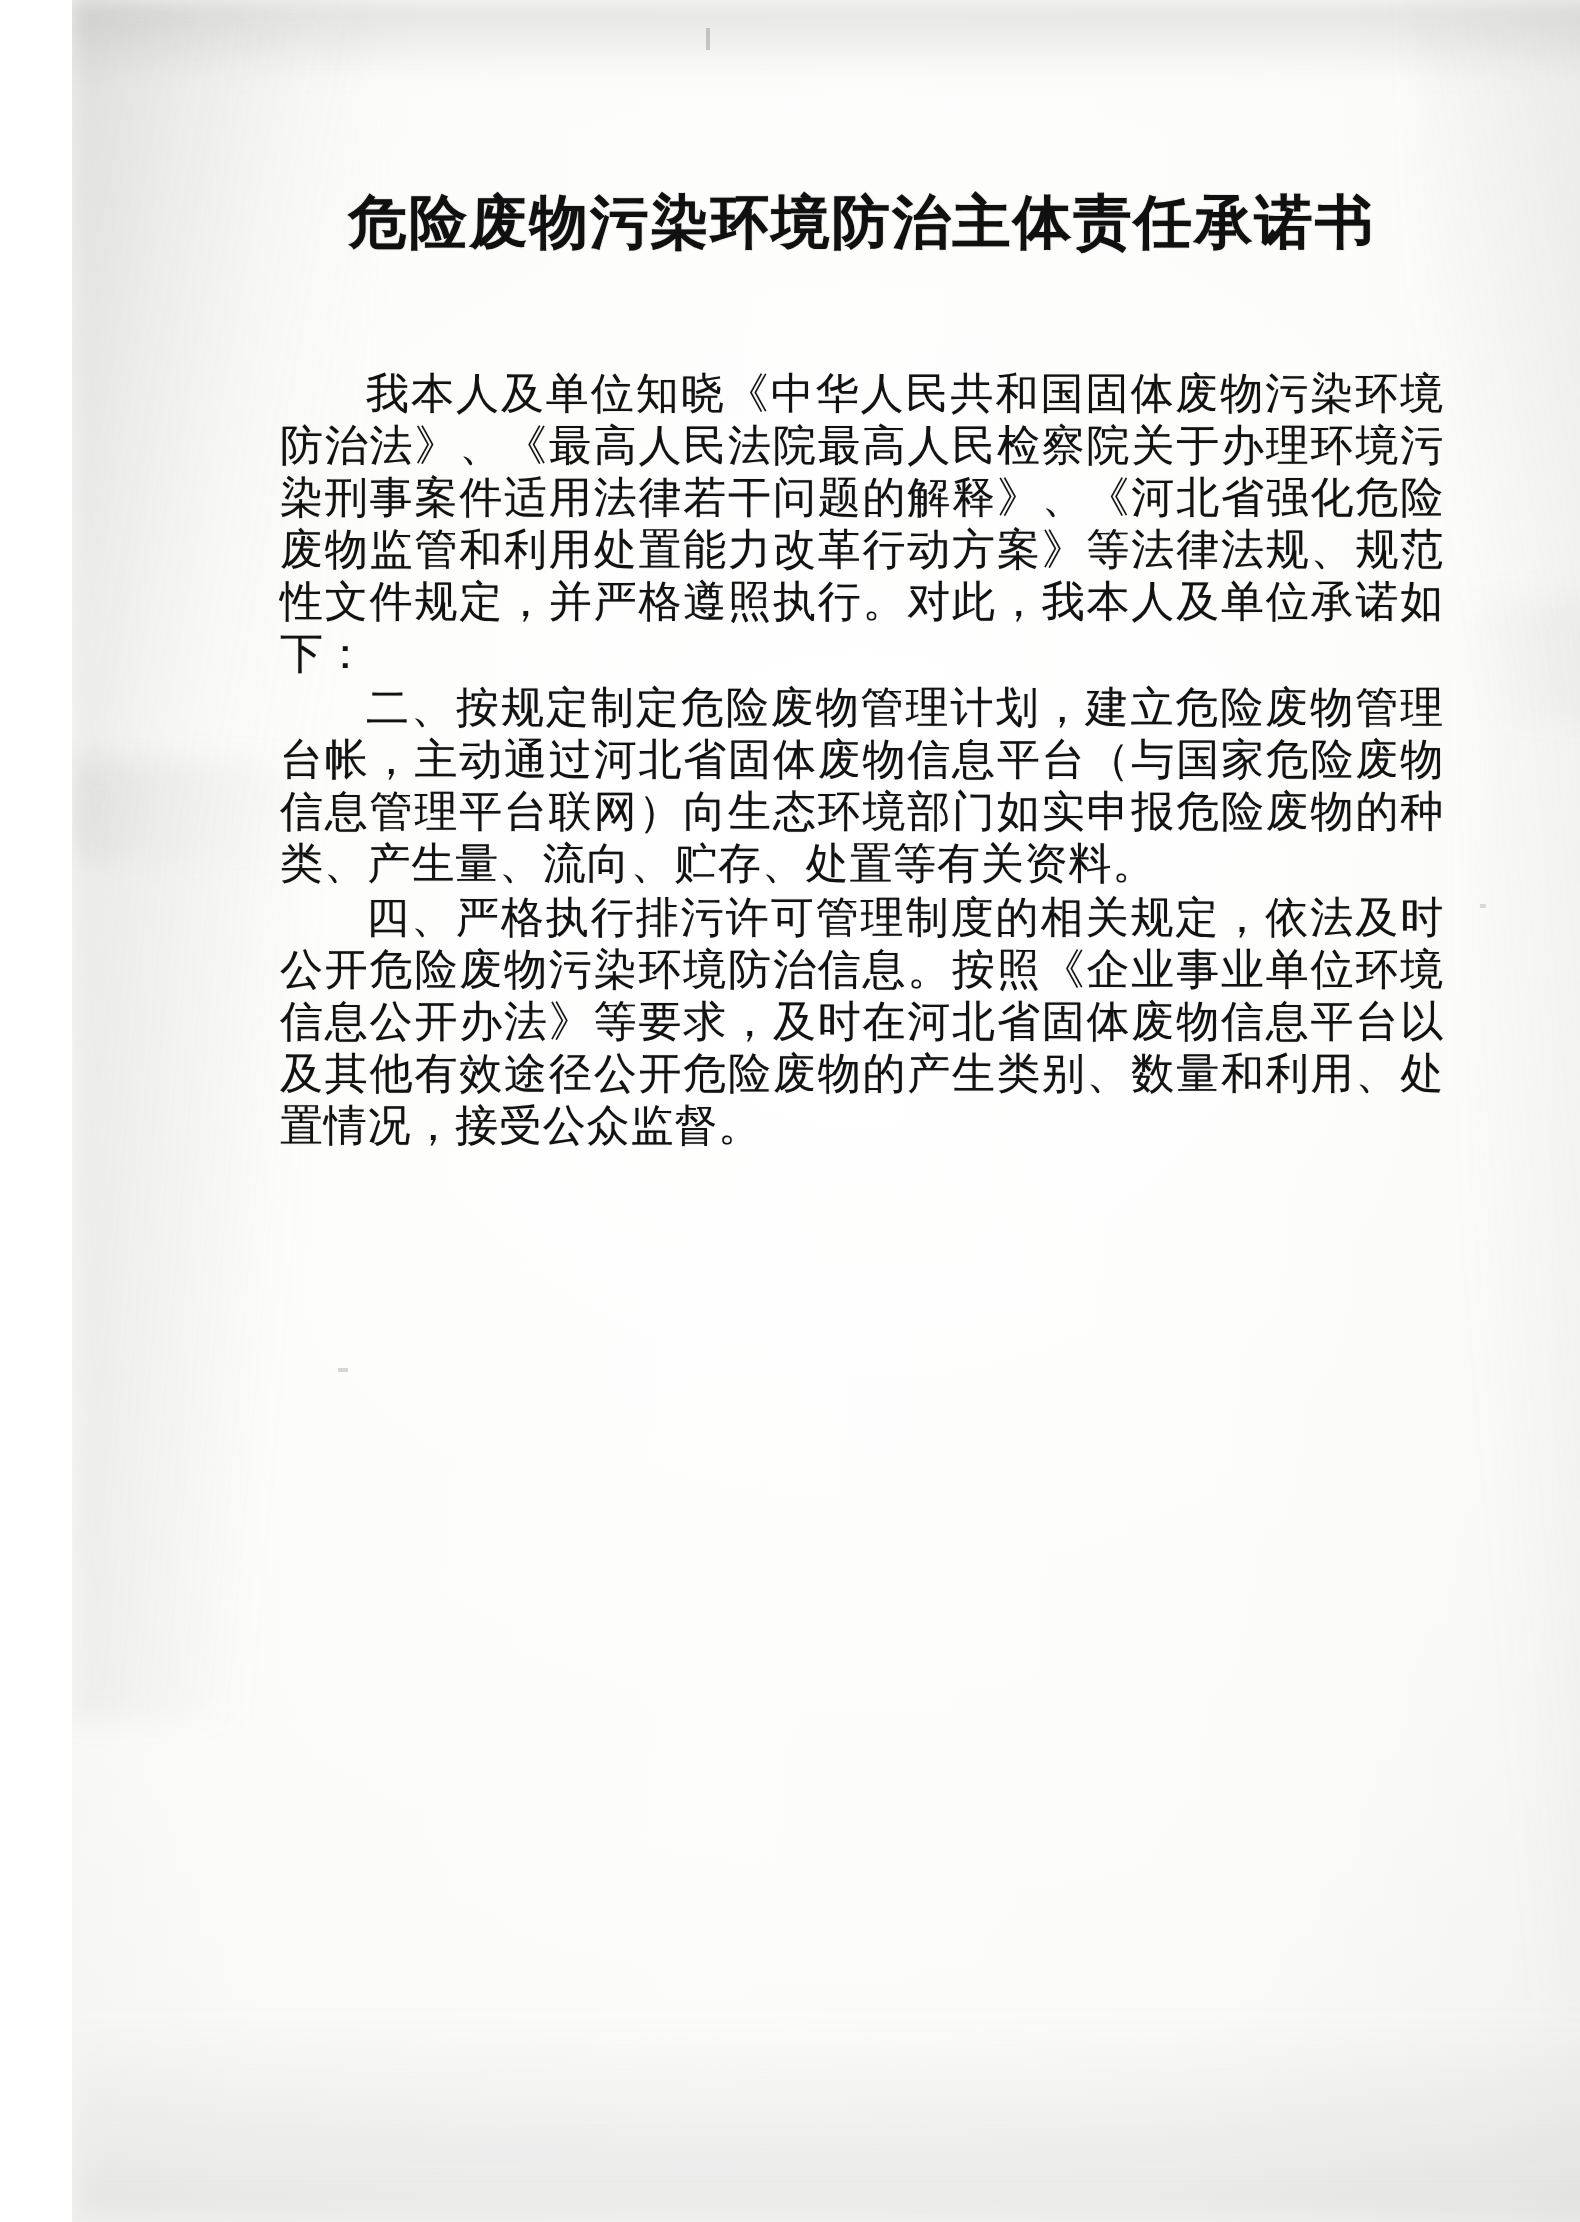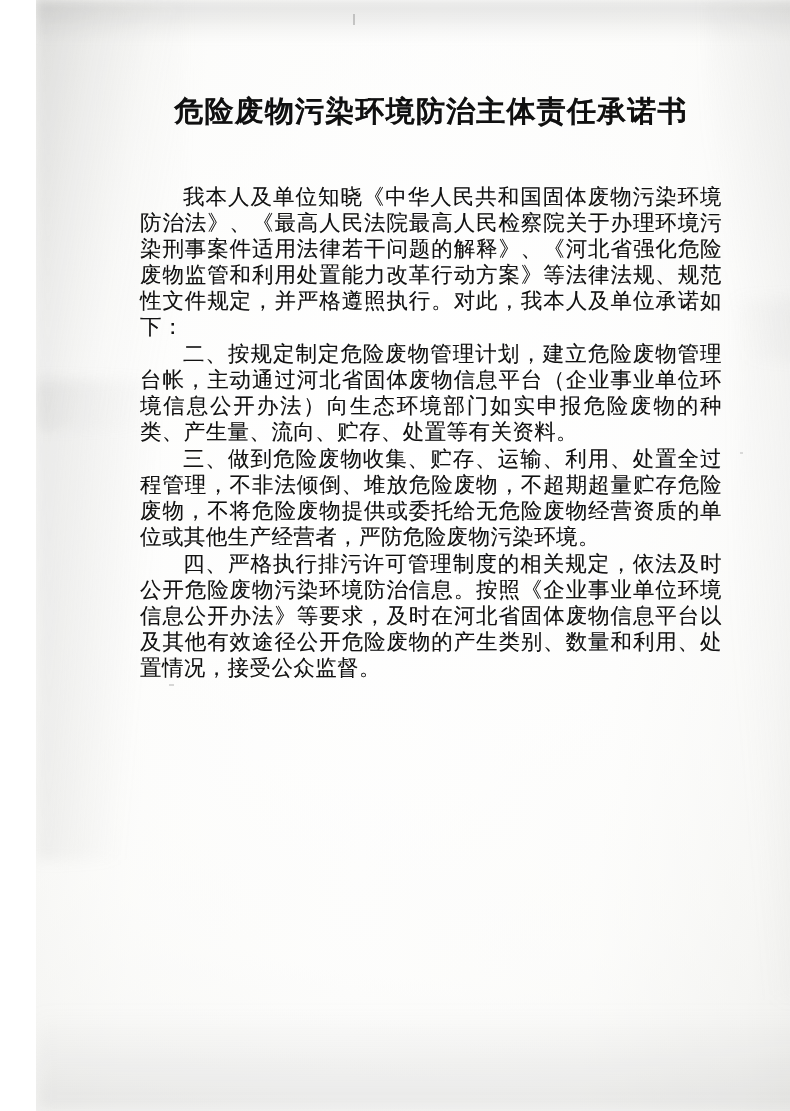--- a/index.html
+++ b/index.html
@@ -116,19 +116,18 @@
   <div class="speck" style="left:317px;top:14px;width:2px;height:11px;"></div>
   <div class="speck" style="left:133px;top:684px;width:5px;height:2px;opacity:0.35;"></div>
   <div class="speck" style="left:704px;top:452px;width:3px;height:2px;opacity:0.3;"></div>
 
   <div class="content">
 
     <h1 class="doc-title">危险废物污染环境防治主体责任承诺书</h1>
 
     <div class="body-text">
       <p class="para">我本人及单位知晓《中华人民共和国固体废物污染环境防治法》、《最高人民法院最高人民检察院关于办理环境污染刑事案件适用法律若干问题的解释》、《河北省强化危险废物监管和利用处置能力改革行动方案》等法律法规、规范性文件规定，并严格遵照执行。对此，我本人及单位承诺如下：</p>
-      <p class="para">二、按规定制定危险废物管理计划，建立危险废物管理台帐，主动通过河北省固体废物信息平台（企业事业单位环境信息公开办法）向生态环境部门如实申报危险废物的种类、产生量、流向、贮存、处置等有关资料。</p>
-      <p class="para">三、做到危险废物收集、贮存、运输、利用、处置全过程管理，不非法倾倒、堆放危险废物，不超期超量贮存危险废物，不将危险废物提供或委托给无危险废物经营资质的单位或其他生产经营者，严防危险废物污染环境。</p>
+      <p class="para">二、按规定制定危险废物管理计划，建立危险废物管理台帐，主动通过河北省固体废物信息平台（与国家危险废物信息管理平台联网）向生态环境部门如实申报危险废物的种类、产生量、流向、贮存、处置等有关资料。</p>
       <p class="para">四、严格执行排污许可管理制度的相关规定，依法及时公开危险废物污染环境防治信息。按照《企业事业单位环境信息公开办法》等要求，及时在河北省固体废物信息平台以及其他有效途径公开危险废物的产生类别、数量和利用、处置情况，接受公众监督。</p>
     </div>
 
   </div>
 </div>
 
 </body></html>

